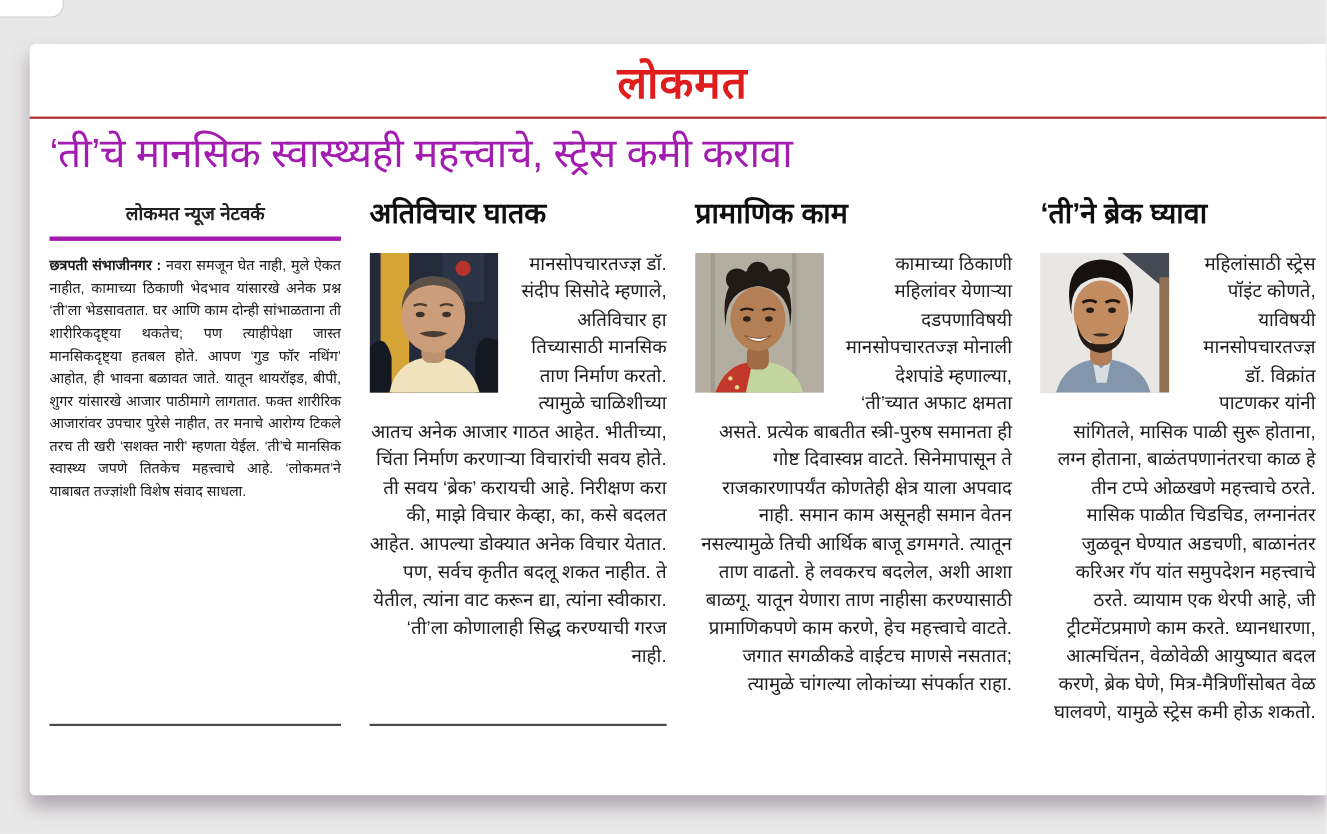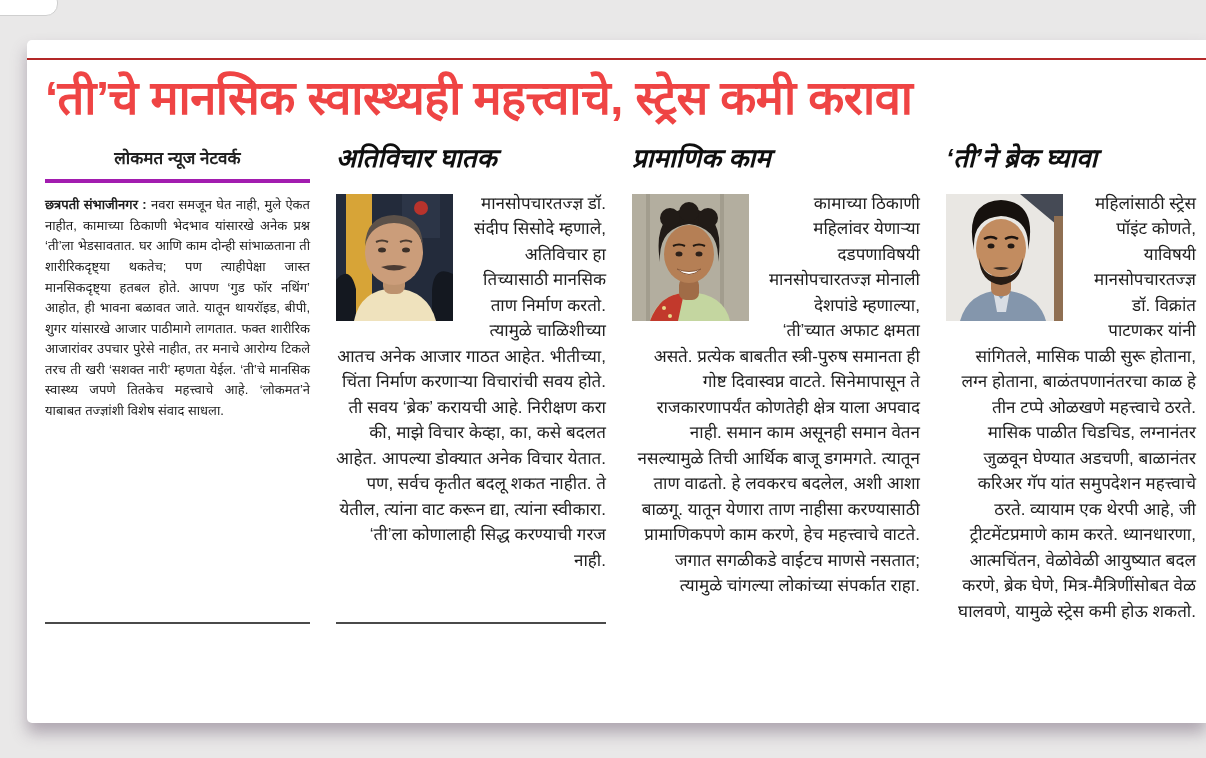--- a/index.html
+++ b/index.html
@@ -20,62 +20,64 @@
     padding:10px 10px 0 18px;
   }
   .masthead{ text-align:center; padding-top:4px; }
   .masthead-logo{
     display:inline-block; font-size:40px; font-weight:800; color:#e01d1d;
     letter-spacing:1px; line-height:1.1;
     font-family:"Liberation Serif","DejaVu Serif",serif;
   }
   .red-rule{ border:none; border-top:2px solid #b32828; margin:8px -10px 0 -18px; }
   .headline{
-    font-size:47px; font-weight:700; color:#ef4444; line-height:1.2;
+    font-size:37px; font-weight:400; color:#a21caf; line-height:1.2;
     margin:10px 0 16px 0; letter-spacing:-0.5px; white-space:nowrap;
   }
   .columns{
     display:grid; grid-template-columns:265px 270px 288px 250px;
     justify-content:space-between; align-items:stretch; min-height:452px;
   }
   .col{ position:relative; color:#1d1d1d; }
   .col.ruled::after{
     content:""; position:absolute; left:0; right:0; bottom:0;
     border-bottom:2px solid #4a4a4a;
   }
   .byline{
     text-align:center; font-size:17px; font-weight:700; color:#222;
     padding:4px 0 10px 0; border-bottom:4px solid #a21caf; margin-bottom:12px;
   }
   .lead-par{ font-size:13px; line-height:1.58; text-align:justify; font-weight:500; }
   .dateline{ font-weight:800; }
   .section-heading{
     font-size:26px; font-weight:800; color:#0f0f0f; line-height:1.1;
     margin:2px 0 18px 0;
-    font-style:italic;
   }
   .section-par{ font-size:17px; line-height:1.5; font-weight:500;text-align:right; }
   .photo{
     float:left; width:117px; height:127px; margin:3px 12px 4px 0;
     overflow:hidden; background:#ccc;
   }
   .photo svg{ display:block; width:100%; height:100%; }
   .footer{
     text-align:center; font-size:15px; color:#2e2e2e; line-height:1.45;
     margin-top:14px; font-family:"Liberation Sans", sans-serif;
   }
   .footer .sp{ display:inline-block; width:26px; }
 </style>
 </head>
 <body>
 
 <div class="browser-tab"></div>
 
 <div class="card">
 
+  <div class="masthead">
+    <span class="masthead-logo">लोकमत</span>
+  </div>
   <hr class="red-rule">
 
   <h1 class="headline">‘ती’चे मानसिक स्वास्थ्यही महत्त्वाचे, स्ट्रेस कमी करावा</h1>
 
   <div class="columns">
 
     <div class="col ruled">
       <div class="byline">लोकमत न्यूज नेटवर्क</div>
       <p class="lead-par"><span class="dateline">छत्रपती संभाजीनगर :</span>
         <span>नवरा समजून घेत नाही, मुले ऐकत नाहीत, कामाच्या ठिकाणी भेदभाव यांसारखे अनेक प्रश्न ‘ती’ला भेडसावतात. घर आणि काम दोन्ही सांभाळताना ती शारीरिकदृष्ट्या थकतेच; पण त्याहीपेक्षा जास्त मानसिकदृष्ट्या हतबल होते. आपण ‘गुड फॉर नथिंग’ आहोत, ही भावना बळावत जाते. यातून थायरॉइड, बीपी, शुगर यांसारखे आजार पाठीमागे लागतात. फक्त शारीरिक आजारांवर उपचार पुरेसे नाहीत, तर मनाचे आरोग्य टिकले तरच ती खरी ‘सशक्त नारी’ म्हणता येईल. ‘ती’चे मानसिक स्वास्थ्य जपणे तितकेच महत्त्वाचे आहे. ‘लोकमत’ने याबाबत तज्ज्ञांशी विशेष संवाद साधला.</span>

